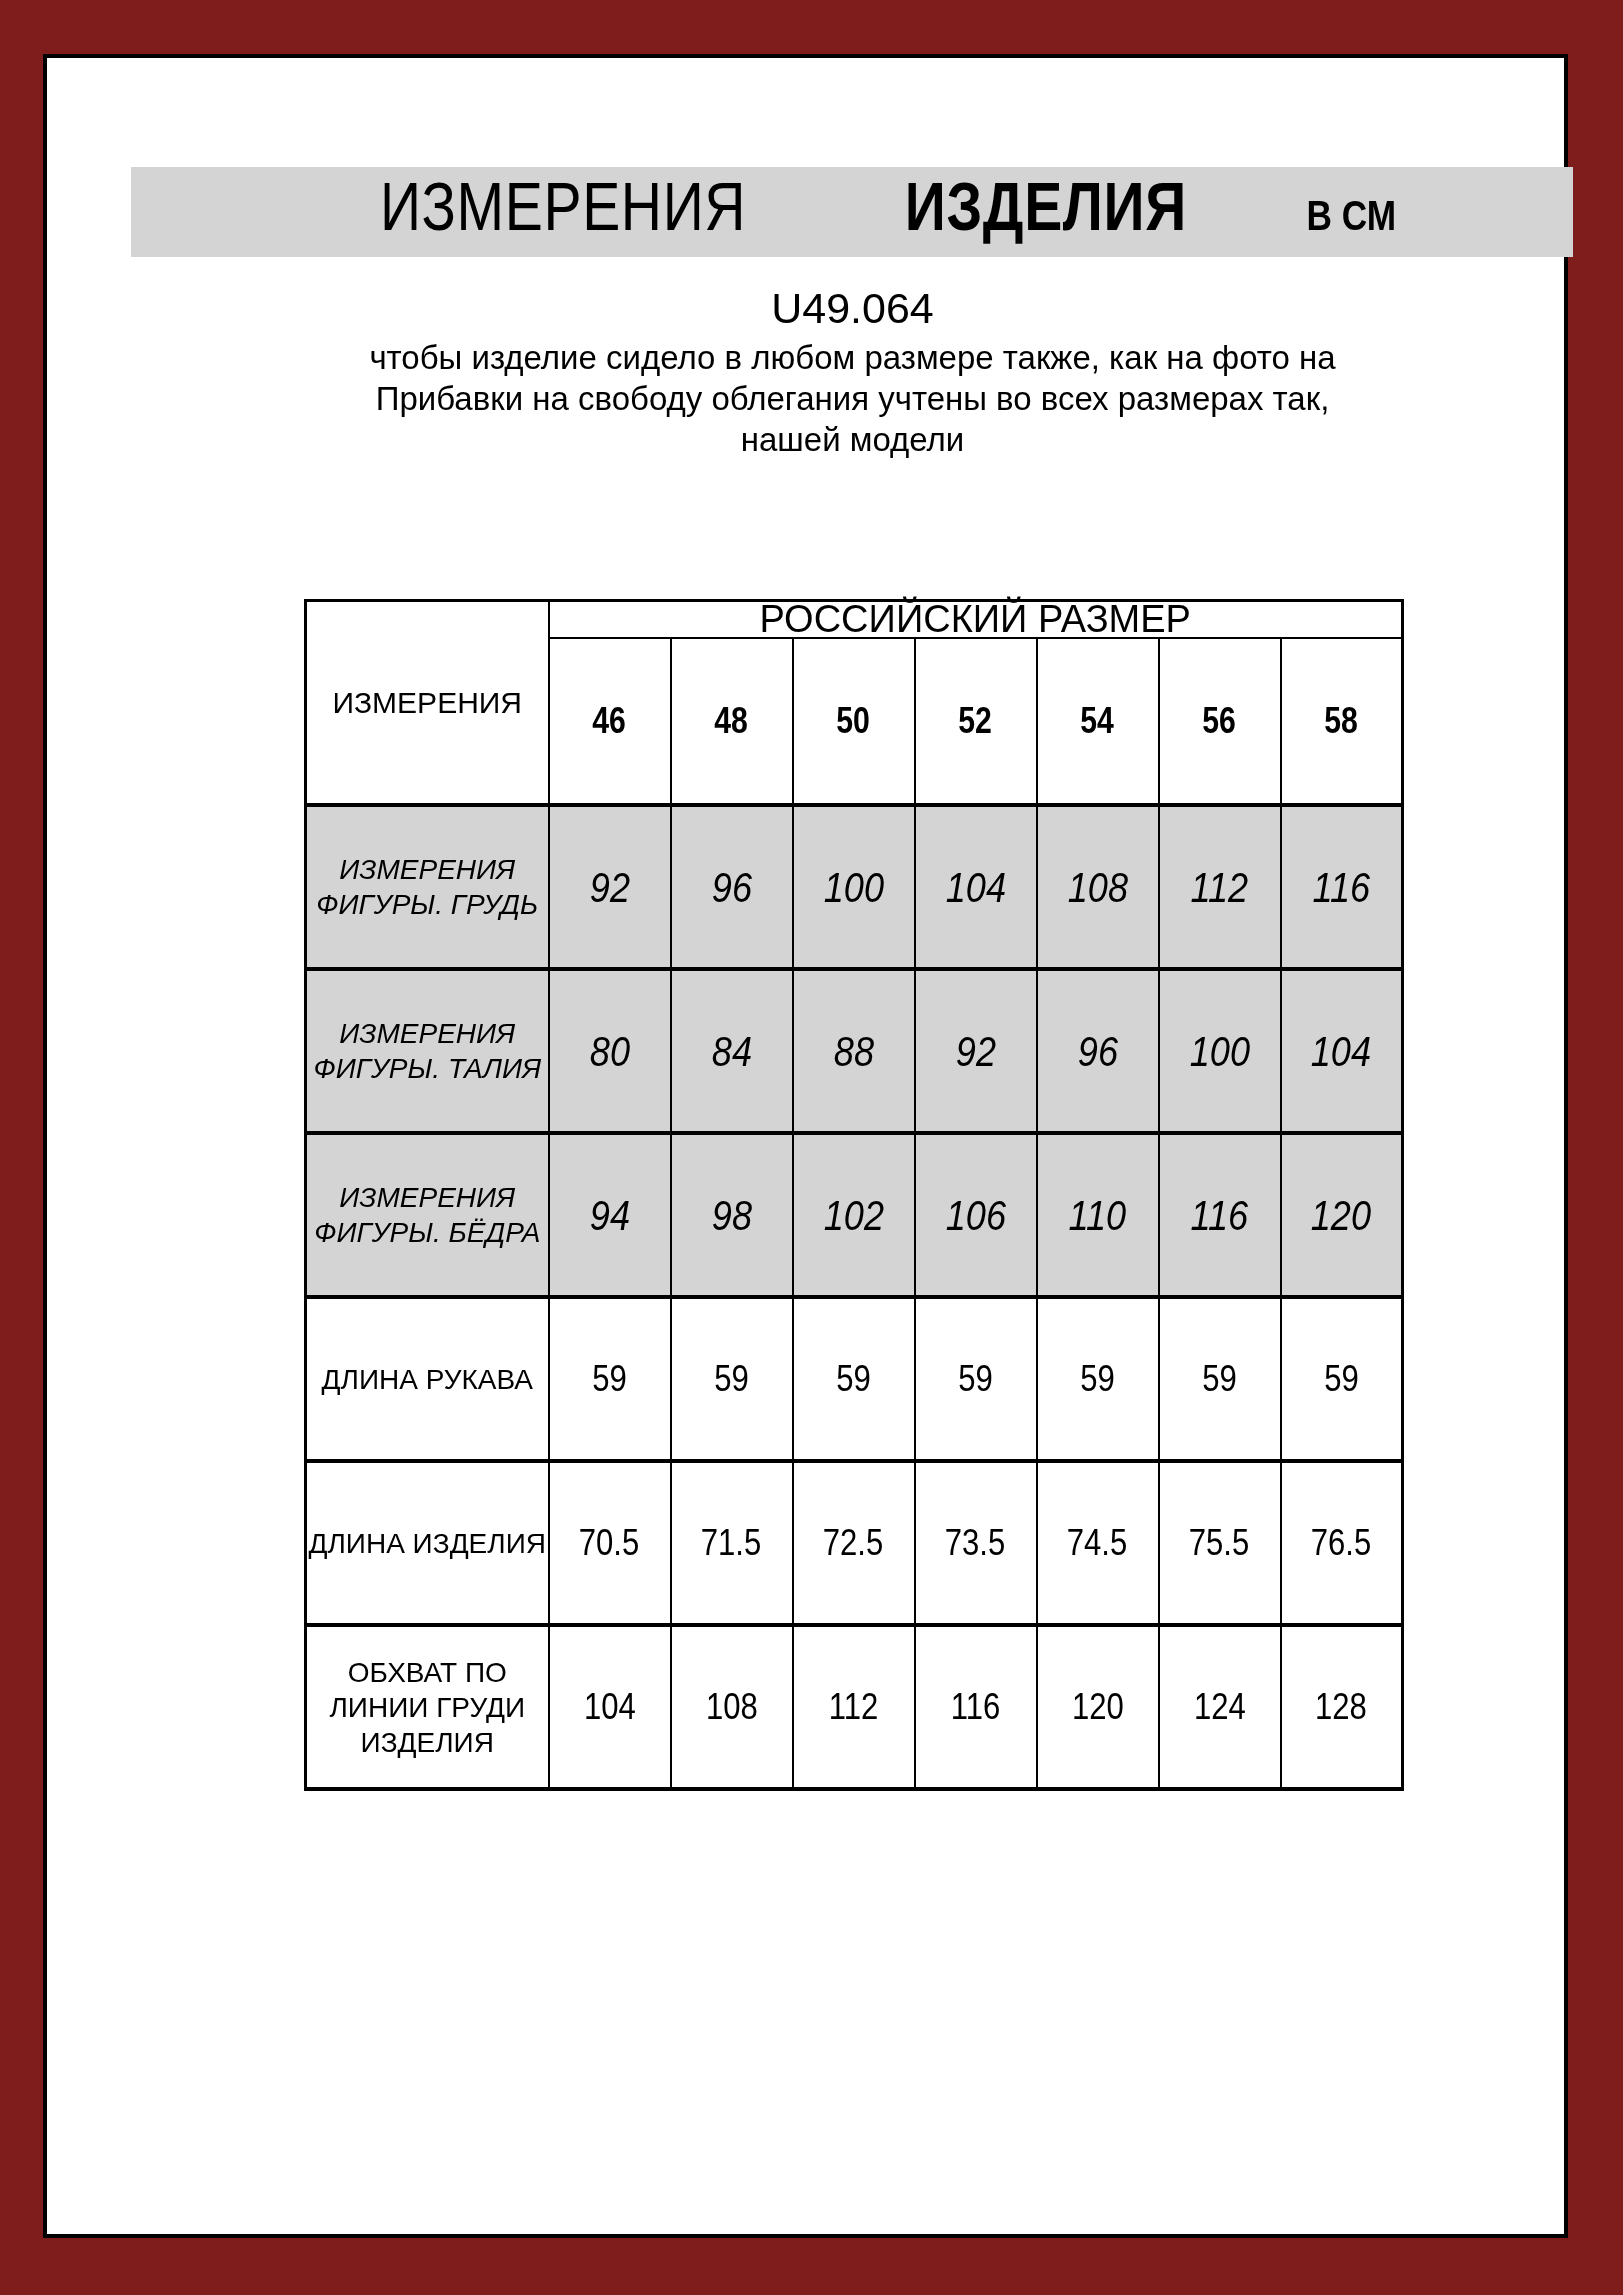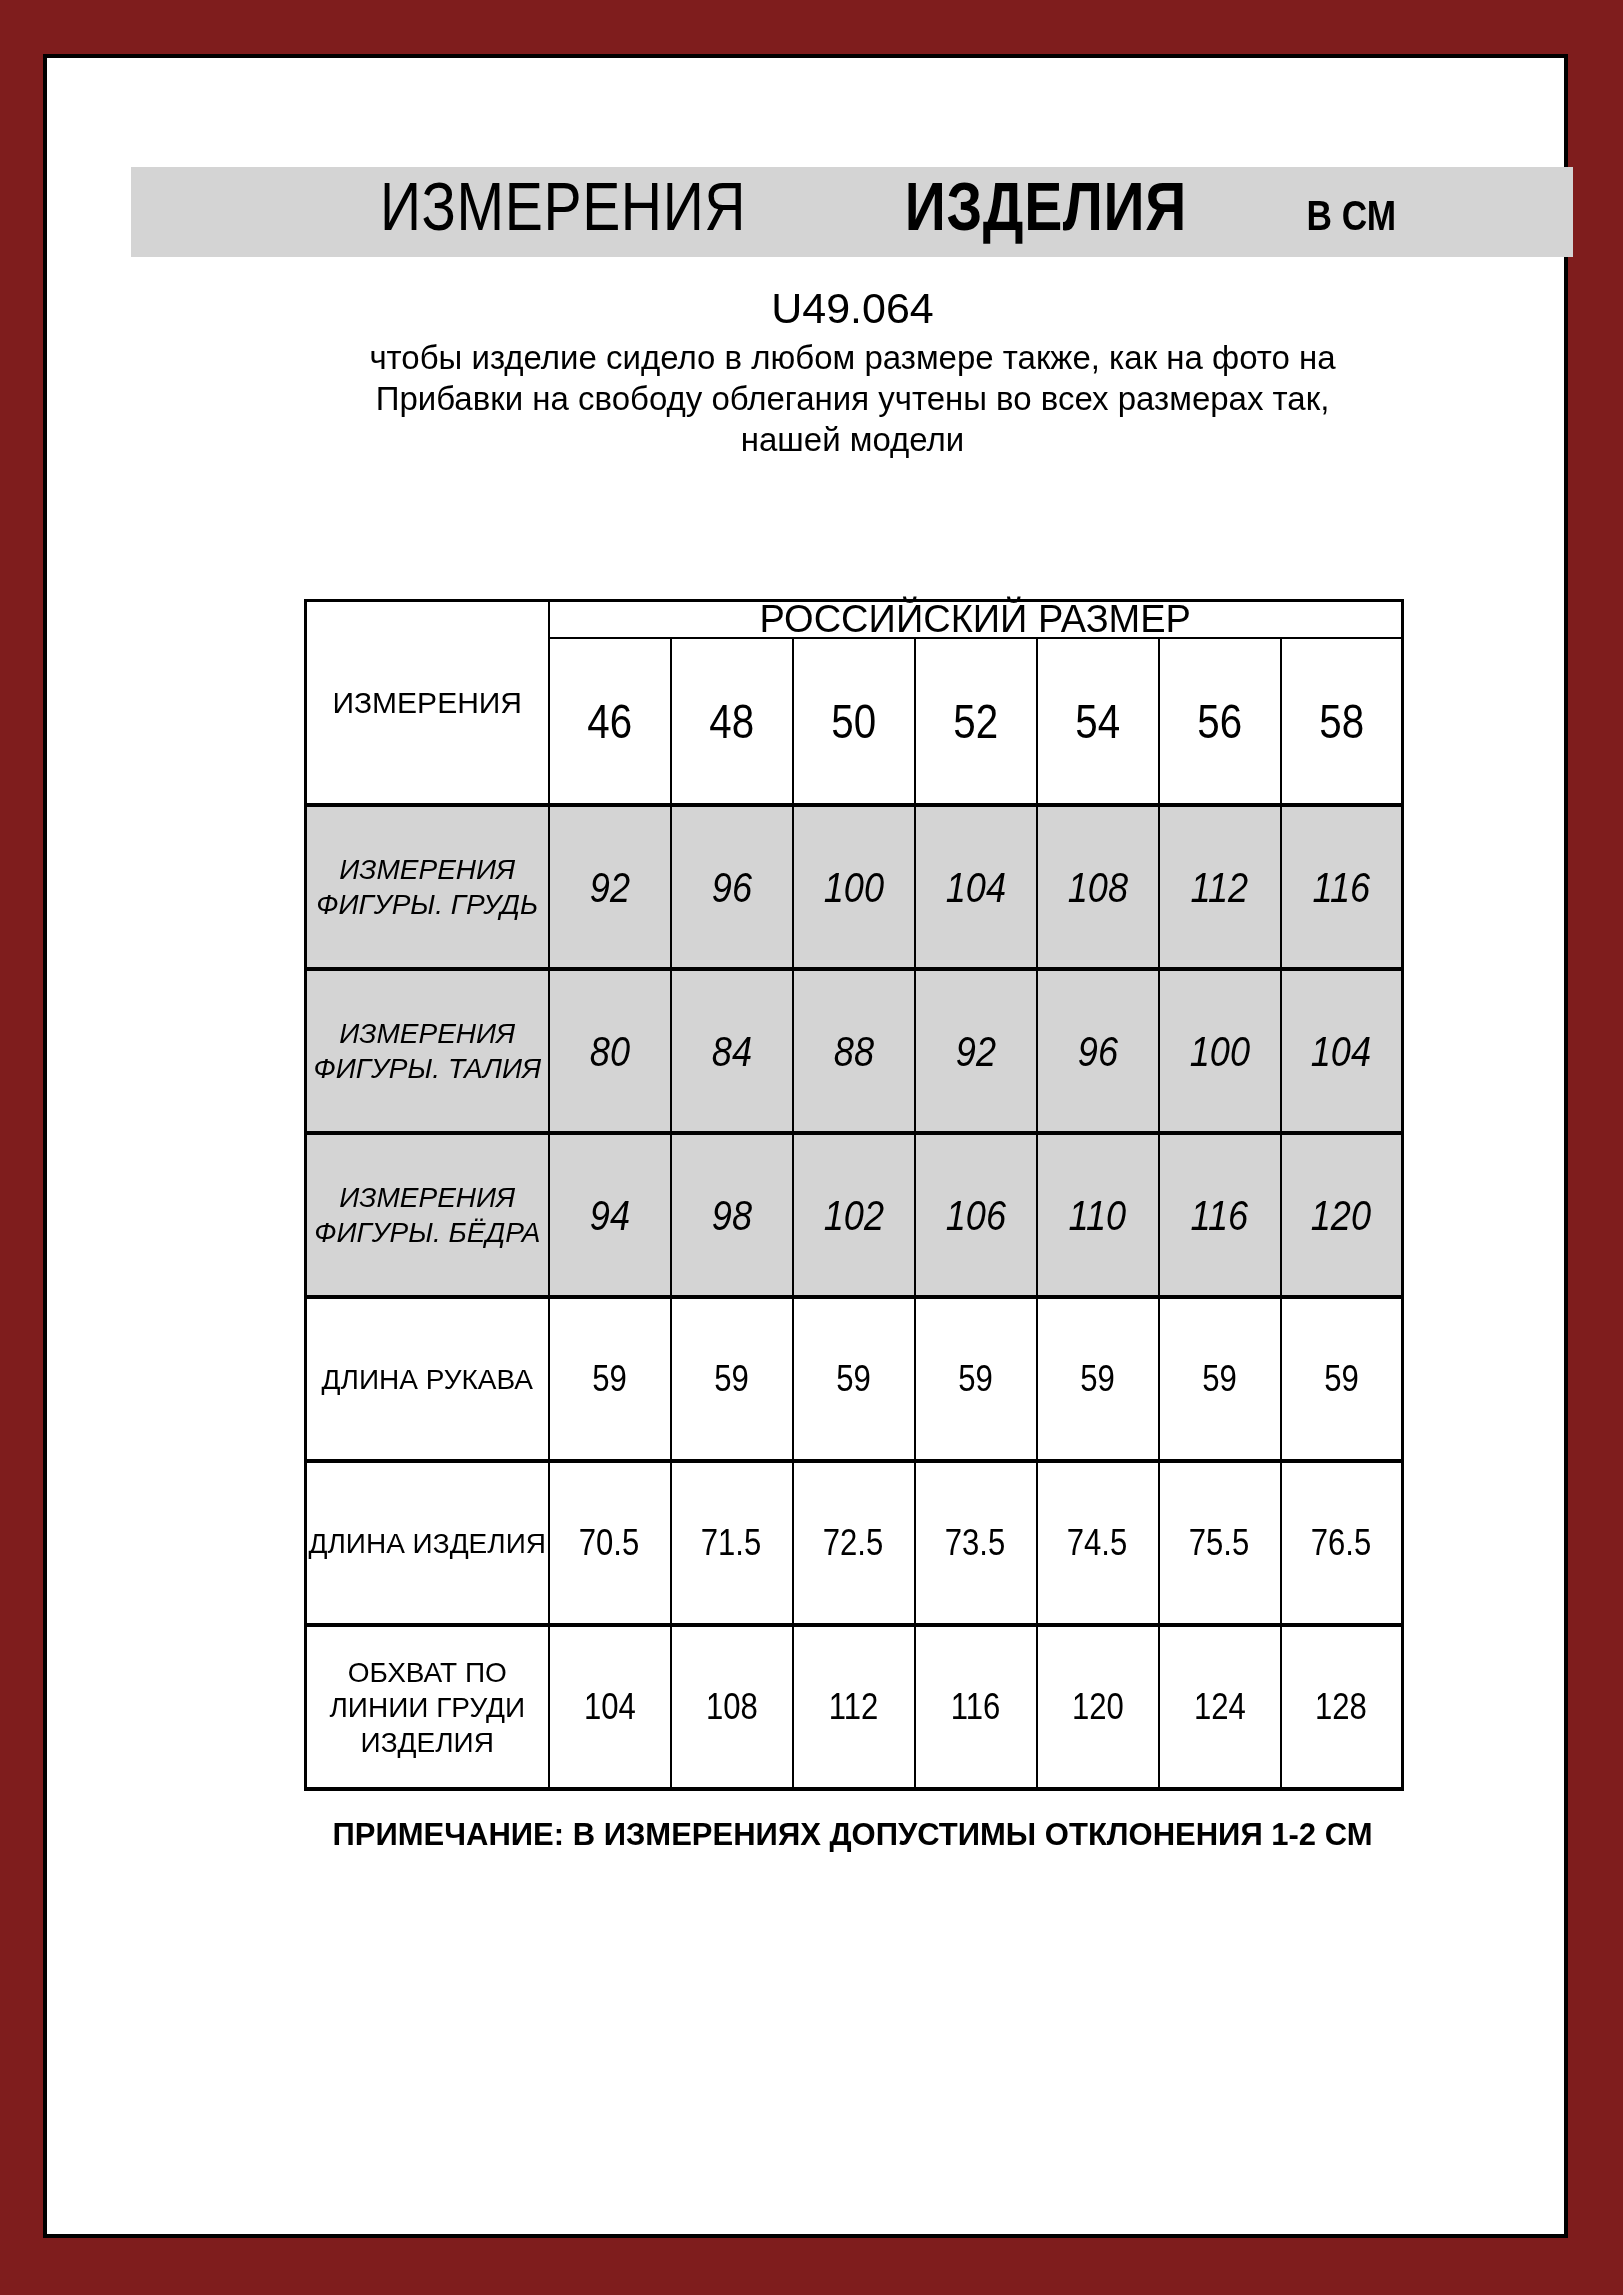--- a/index.html
+++ b/index.html
@@ -32,21 +32,21 @@
   table.size-table{
     position:absolute;left:257px;top:541px;width:1097px;
     border-collapse:collapse;table-layout:fixed;background:#fff;
   }
   table.size-table{border:3.3px solid #000;}
   .size-table th,.size-table td{
     border:2.6px solid #000;text-align:center;vertical-align:middle;padding:0;
   }
   .size-span{height:35px;font-size:38px;font-weight:400;line-height:33px;}
   .measure-head{font-size:30px;font-weight:400;}
-  .size-cell{height:164px;font-size:48px;font-weight:400;}
+  .size-cell{height:164px;font-size:36px;font-weight:700;}
   .size-table tbody tr{height:164px;}
   .size-table tbody td{border-top-width:4.6px;border-bottom-width:4.6px;}
   .label-cell{font-size:28px;line-height:35px;font-weight:400;}
   .value-cell{font-size:37px;}
   tr.shaded td{background:#d4d4d4;}
   tr.italic .label-cell,tr.italic .value-cell{font-style:italic;}
   tr.italic .value-cell{font-size:43px;}
   .note{
     position:absolute;left:257px;top:1759px;width:1097px;
     text-align:center;font-size:31px;font-weight:700;
@@ -172,17 +172,16 @@
             <td class="value-cell"><span class="cx">108</span></td>
             <td class="value-cell"><span class="cx">112</span></td>
             <td class="value-cell"><span class="cx">116</span></td>
             <td class="value-cell"><span class="cx">120</span></td>
             <td class="value-cell"><span class="cx">124</span></td>
             <td class="value-cell"><span class="cx">128</span></td>
           </tr>
         </tbody>
     </table>
 
-    <div class="note">ПРИМЕЧАНИЕ: В ИЗМЕРЕНИЯХ ДОПУСТИМЫ ОТКЛОНЕНИЯ 1-2 СМ</div>
 
   </div>
 </div>
 
 
 </body></html>

